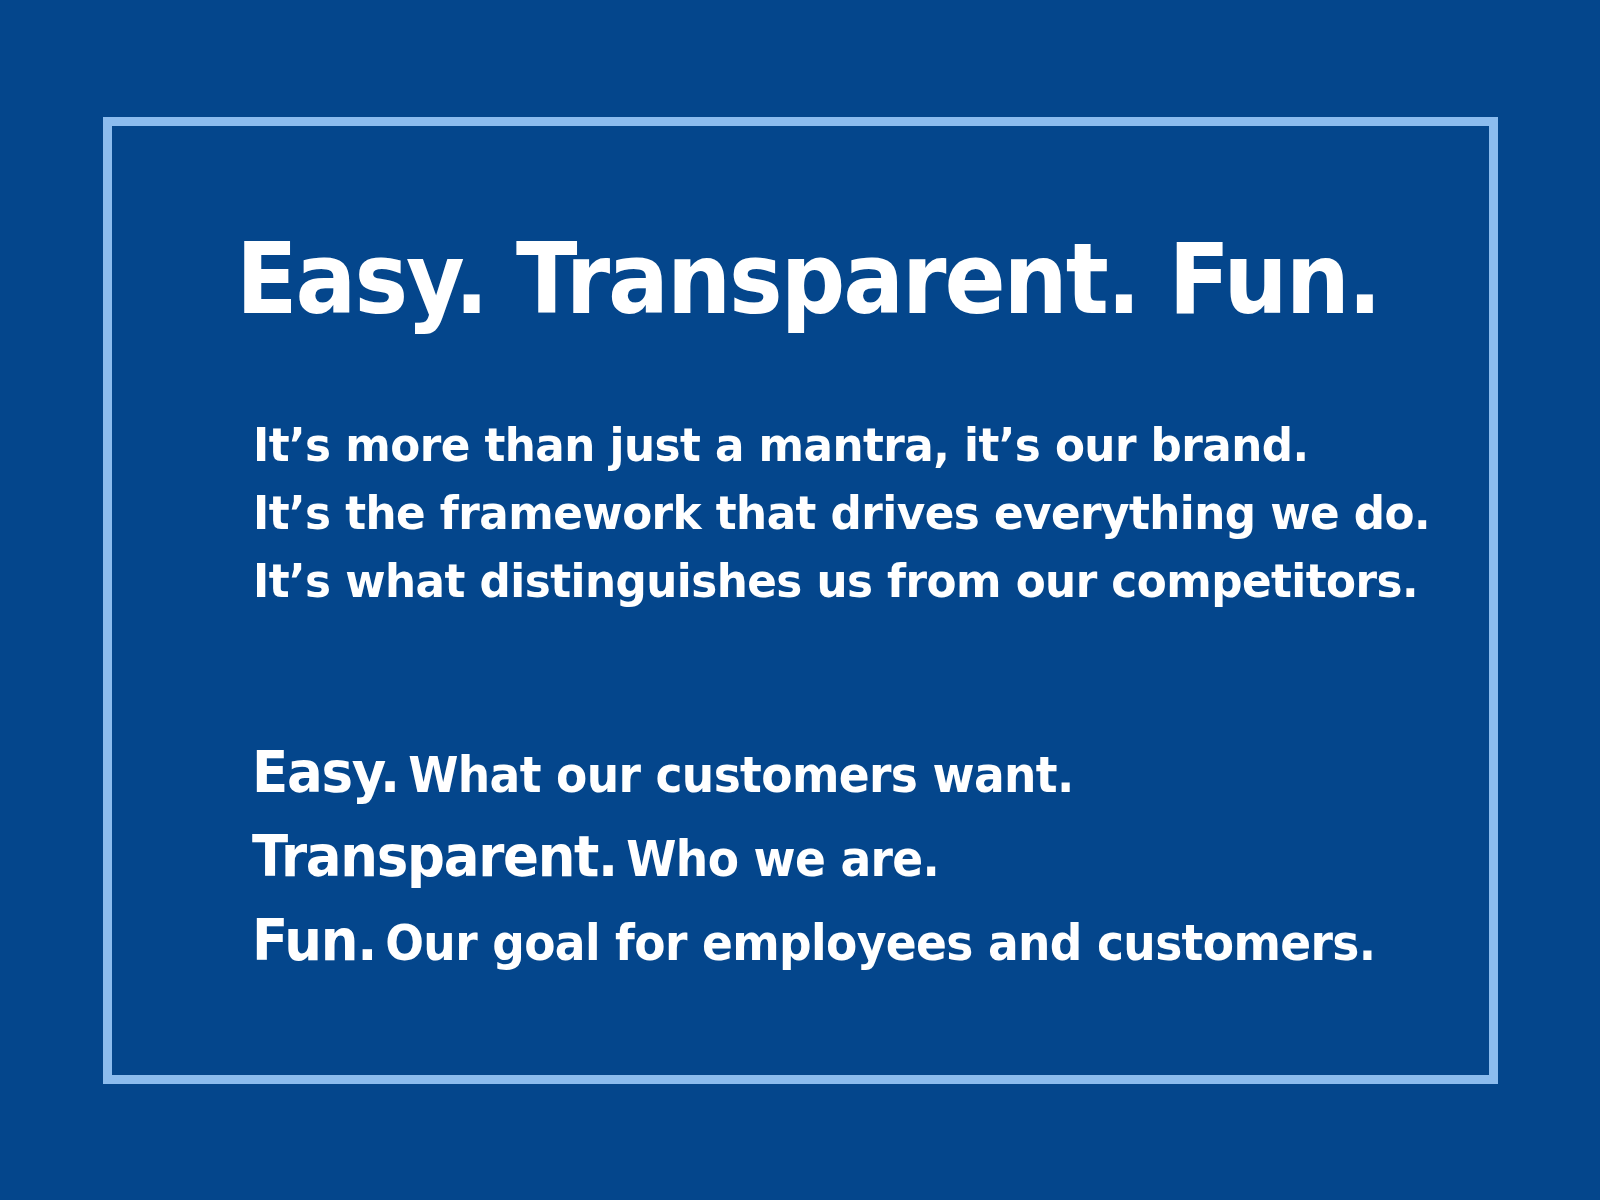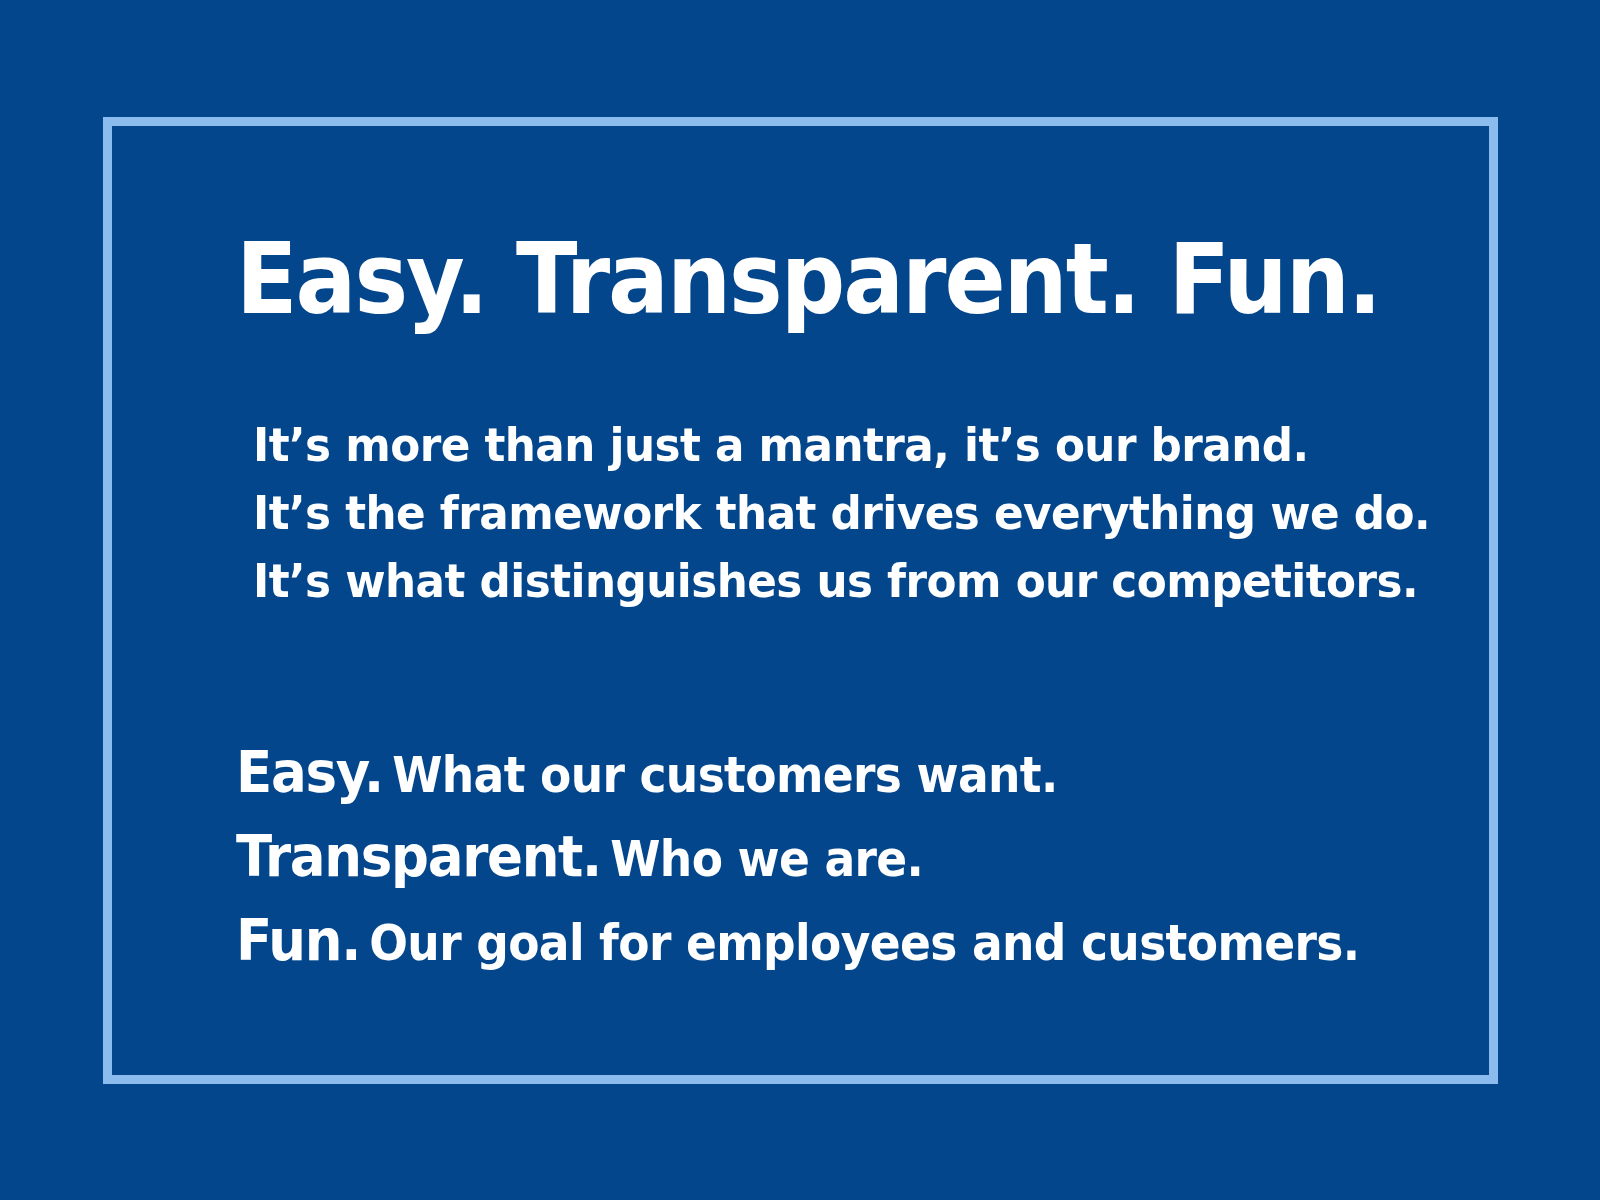--- a/index.html
+++ b/index.html
@@ -66,21 +66,21 @@
     font-weight: bold;
     font-size: 47px;
     line-height: 68px;
     letter-spacing: -0.6px;
     white-space: nowrap;
     transform: scaleX(0.93);
     transform-origin: left center;
   }
 
   .pillars {
-    margin: 0;
+    margin: 16px;
     padding-top: 100px;
   }
 
   .pillar-line {
     color: #ffffff;
     font-family: "DejaVu Sans", sans-serif;
     font-size: 49px;
     font-weight: bold;
     line-height: 81px;
     letter-spacing: -0.7px;

